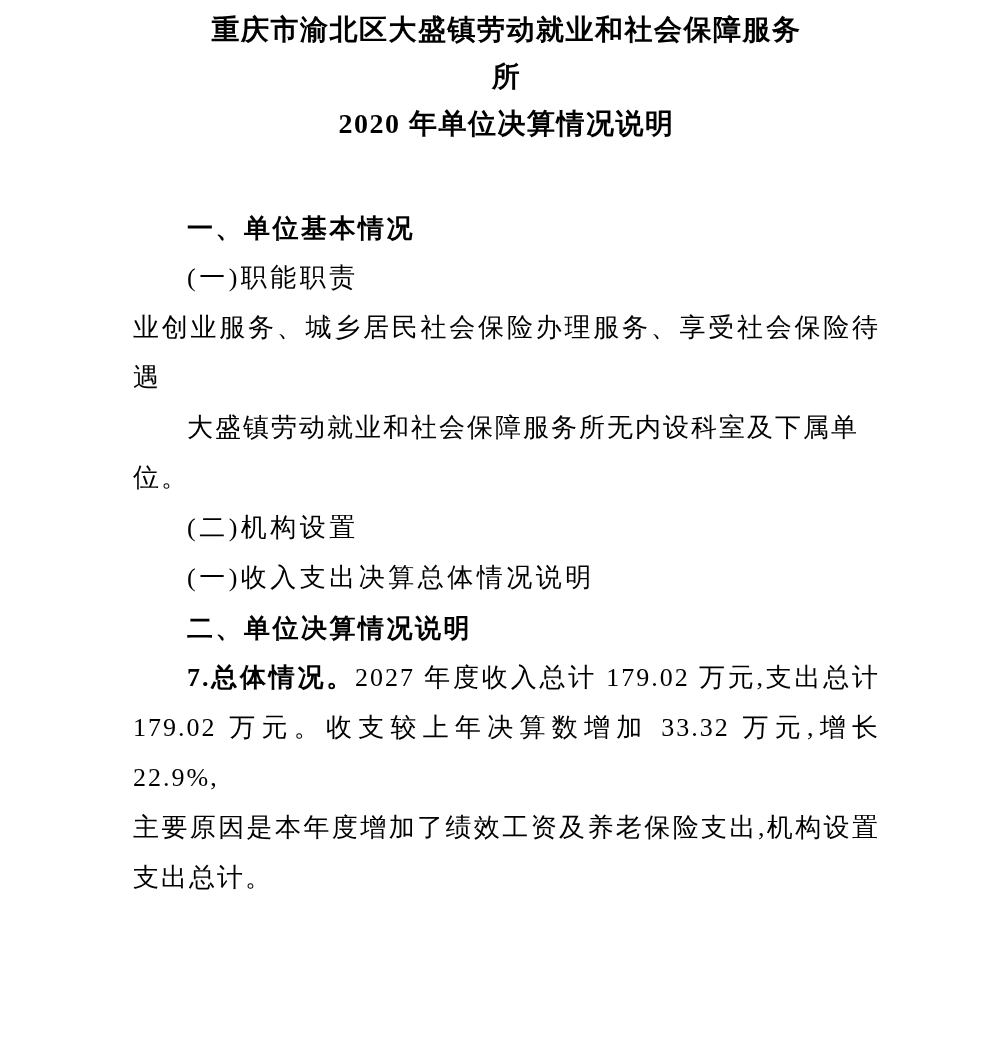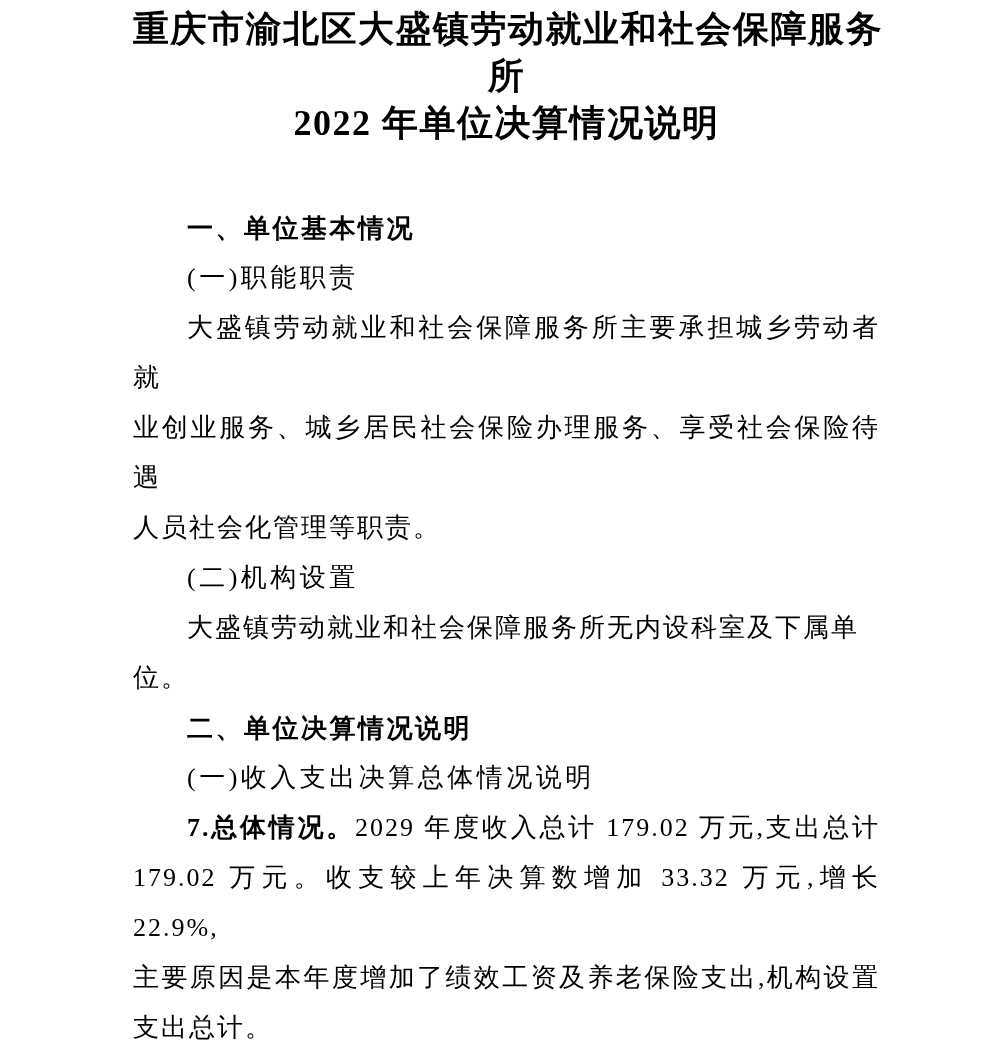--- a/index.html
+++ b/index.html
@@ -13,21 +13,21 @@
     font-family: "Liberation Serif", serif;
   }
   .page {
     width: 747px;
     margin-left: 133px;
   }
   .title-block {
     padding-top: 6px;
     text-align: center;
     font-weight: 700;
-    font-size: 36px;
+    font-size: 28px;
     line-height: 47px;
     letter-spacing: 1.5px;
     font-family: "Liberation Serif", serif;
   }
   .title-line { white-space: nowrap; }
   .body-block {
     margin-top: 56px;
     font-size: 26px;
     line-height: 50px;
     letter-spacing: 2px;
@@ -49,43 +49,41 @@
   .bold { font-weight: 700; }
 </style>
 </head>
 <body>
 
 <div class="page">
 
   <div class="title-block">
     <div class="title-line">重庆市渝北区大盛镇劳动就业和社会保障服务</div>
     <div class="title-line">所</div>
-    <div class="title-line">2022 年单位决算情况说明</div>
+    <div class="title-line">2020 年单位决算情况说明</div>
   </div>
 
   <div class="body-block">
 
     <div class="line h1 indent">一、单位基本情况</div>
 
     <div class="line sub indent">(一)职能职责</div>
 
-    <div class="line indent just">大盛镇劳动就业和社会保障服务所主要承担城乡劳动者就</div>
     <div class="line just">业创业服务、城乡居民社会保险办理服务、享受社会保险待遇</div>
-    <div class="line">人员社会化管理等职责。</div>
+
+    <div class="line indent">大盛镇劳动就业和社会保障服务所无内设科室及下属单位。</div>
 
     <div class="line sub indent">(二)机构设置</div>
 
-    <div class="line indent">大盛镇劳动就业和社会保障服务所无内设科室及下属单位。</div>
+    <div class="line sub indent">(一)收入支出决算总体情况说明</div>
 
     <div class="line h1 indent">二、单位决算情况说明</div>
 
-    <div class="line sub indent">(一)收入支出决算总体情况说明</div>
-
     <div class="line indent just">
-      <span class="bold">7.总体情况。</span><span>2029 年度收入总计 179.02 万元,支出总计</span>
+      <span class="bold">7.总体情况。</span><span>2027 年度收入总计 179.02 万元,支出总计</span>
     </div>
     <div class="line just">179.02 万元。收支较上年决算数增加 33.32 万元,增长 22.9%,</div>
     <div class="line just">主要原因是本年度增加了绩效工资及养老保险支出,机构设置</div>
     <div class="line">支出总计。</div>
 
   </div>
 
 </div>
 
 </body></html>

